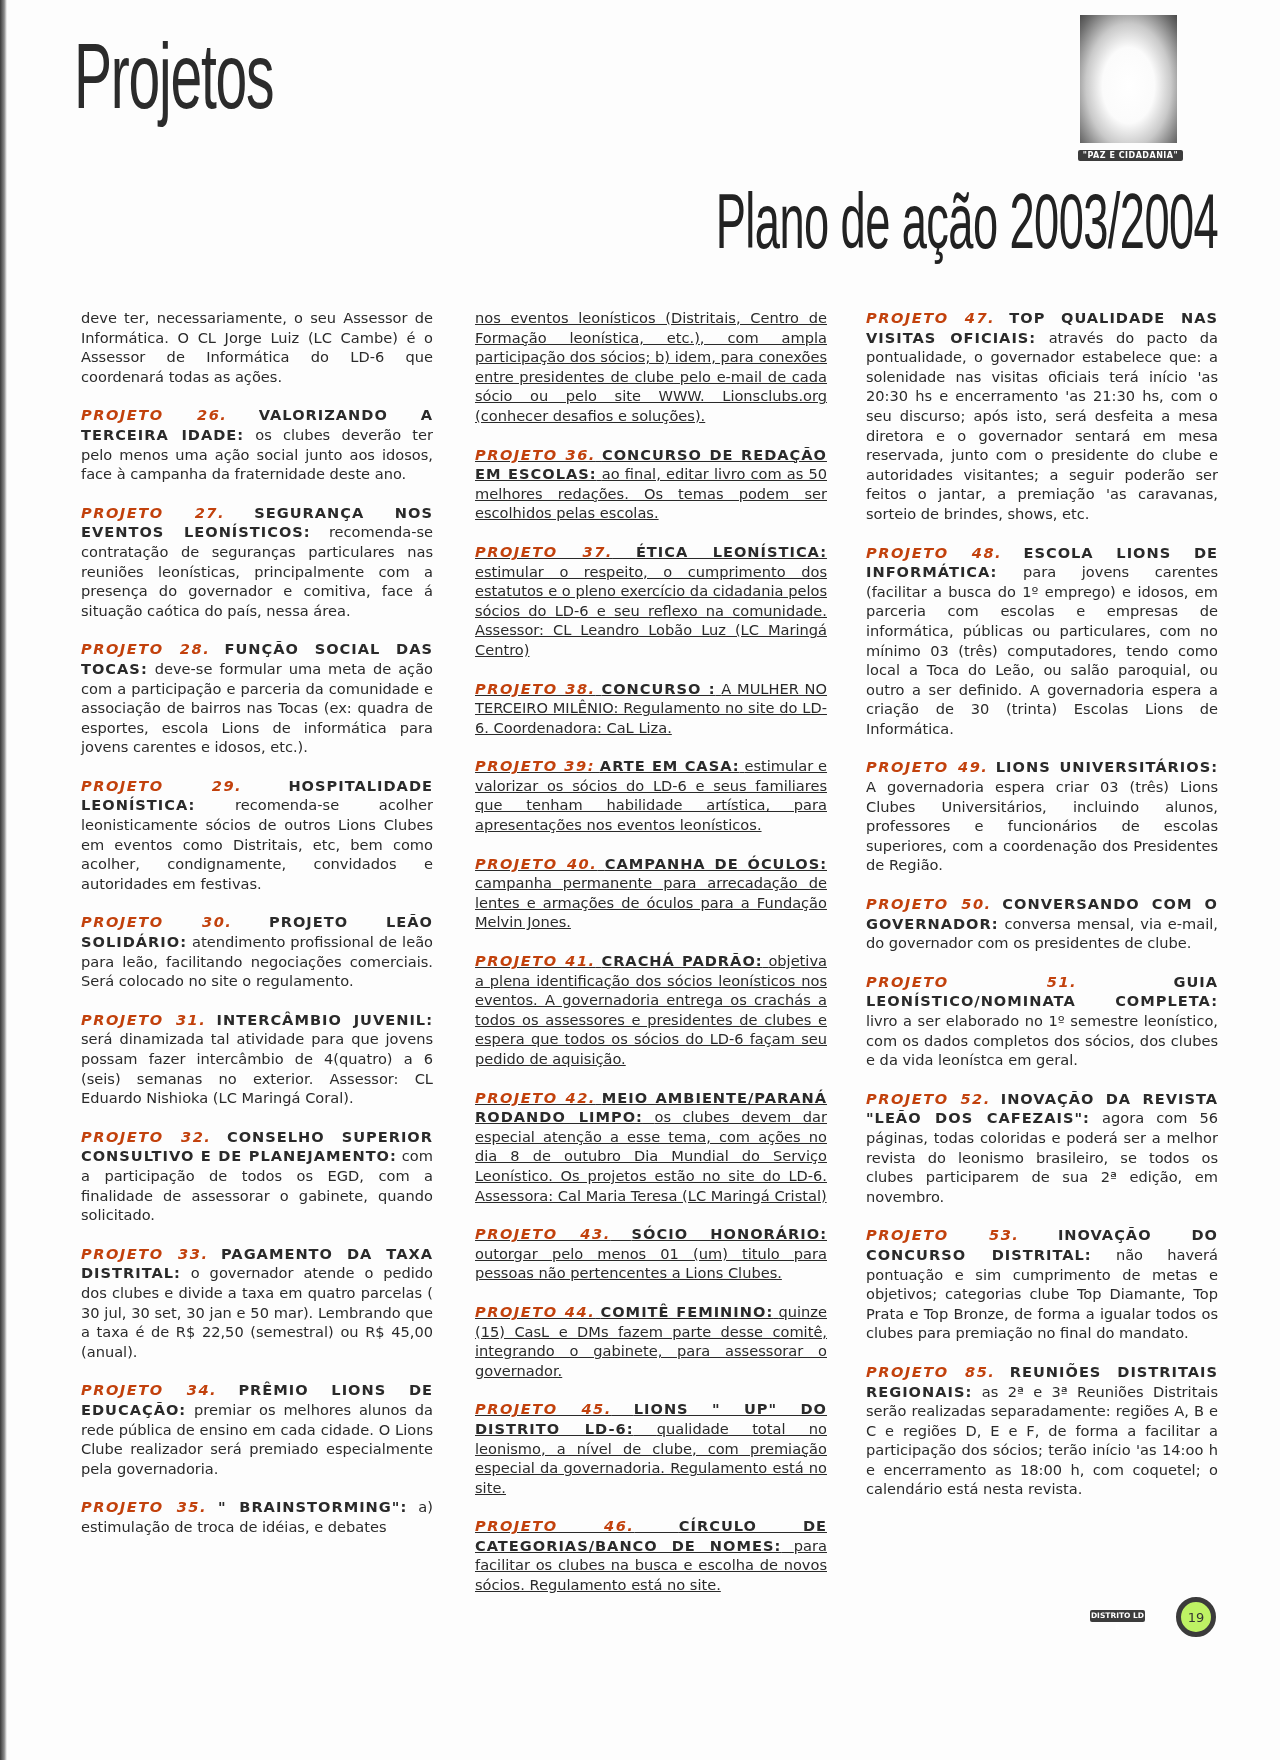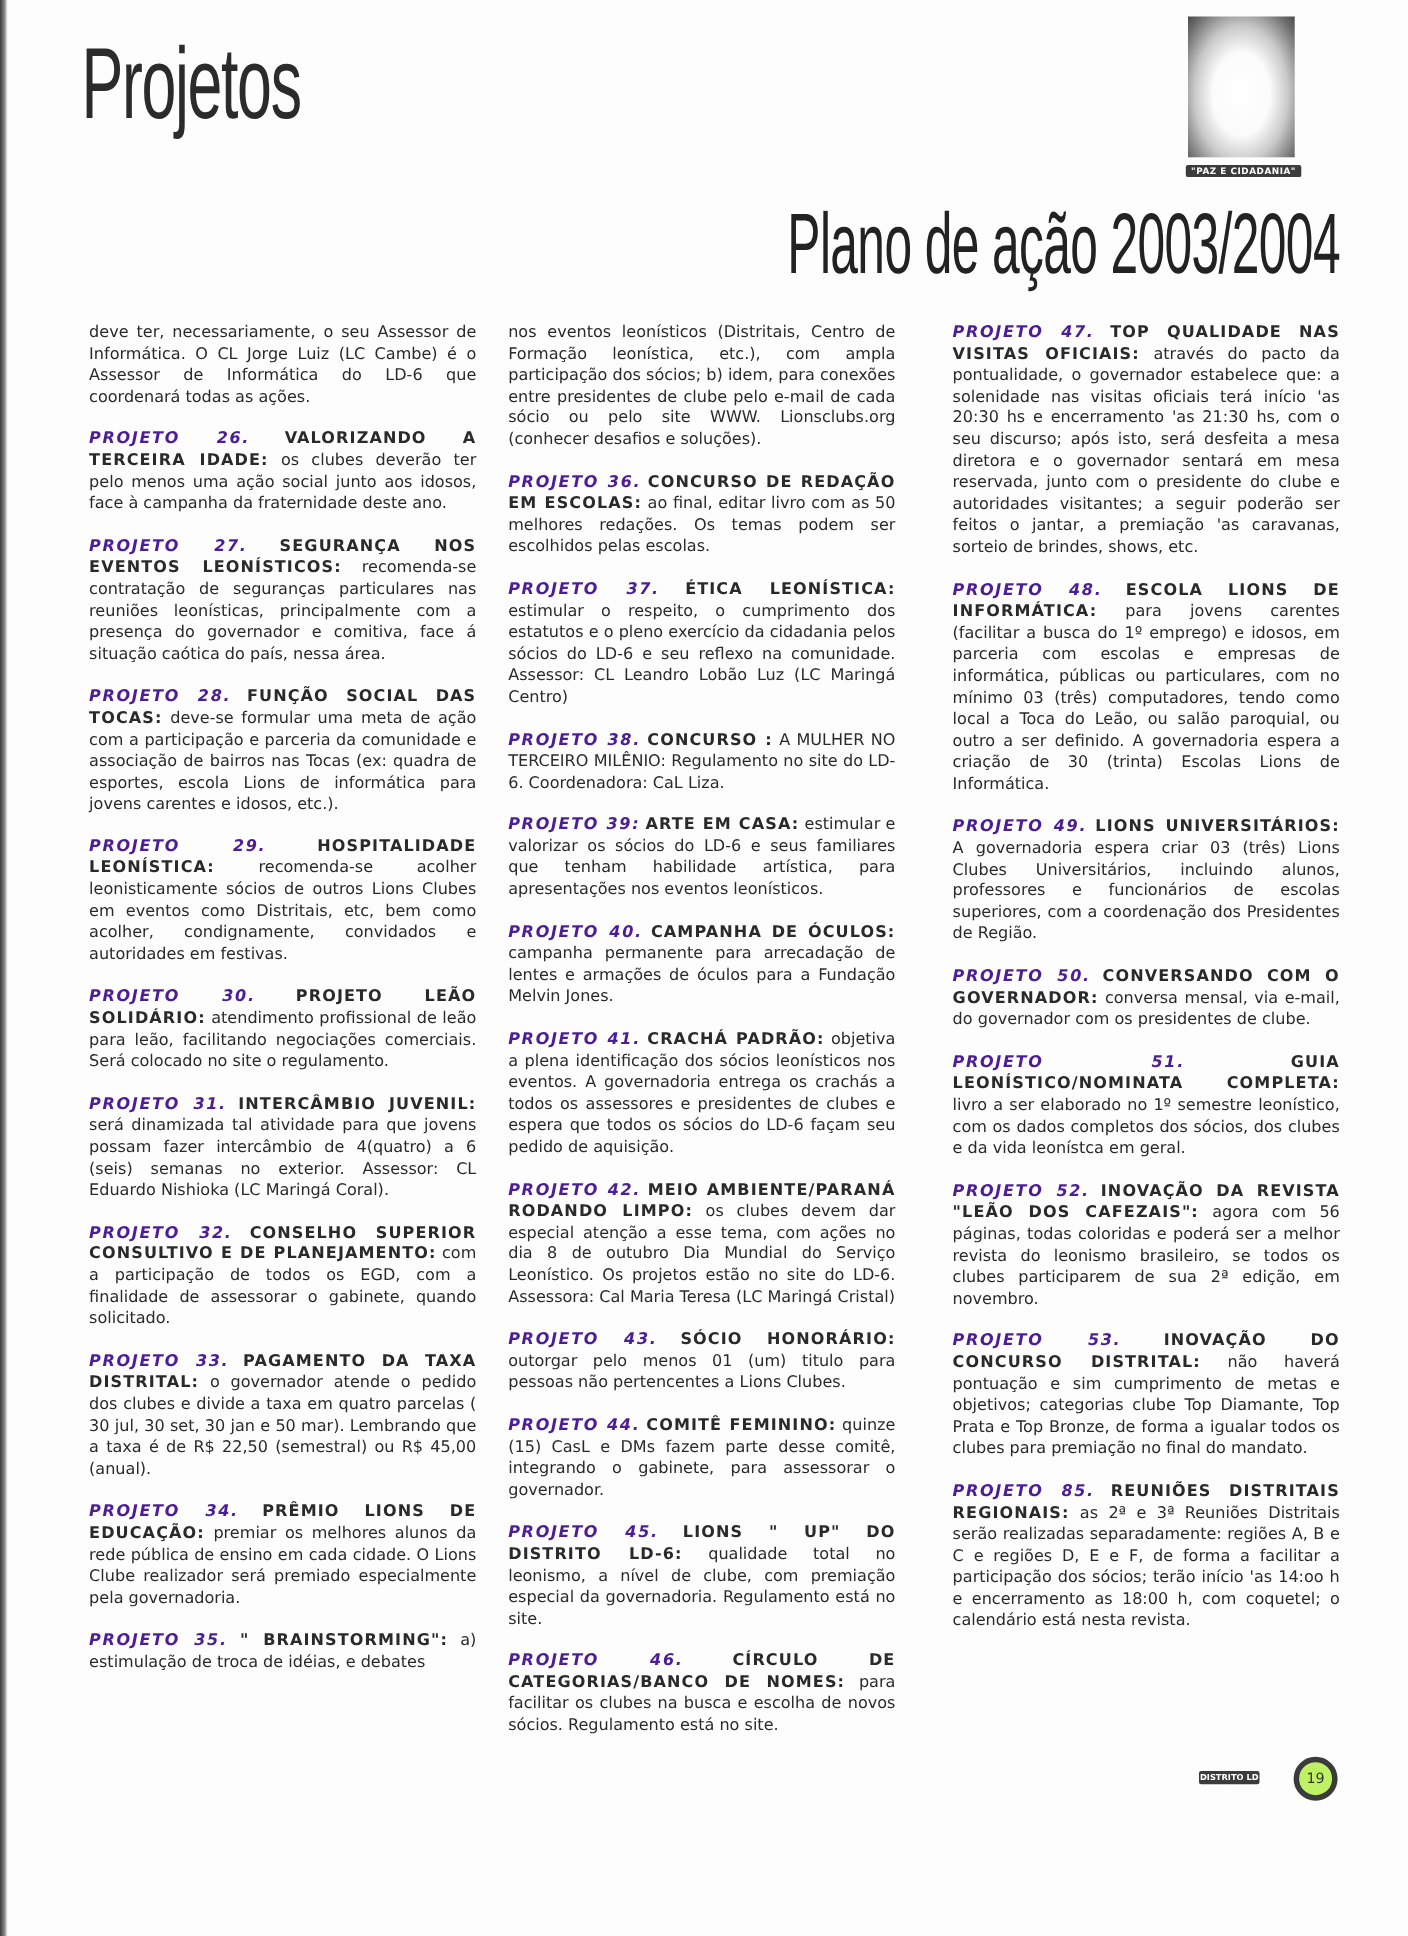--- a/index.html
+++ b/index.html
@@ -4,24 +4,24 @@
 <style>
   html, body { margin:0; padding:0; }
   body { width:1280px; height:1760px; background:#fdfdfd; position:relative; overflow:hidden; font-family:"DejaVu Sans", sans-serif; color:#2a2a2a; }
   .left-edge { position:absolute; left:0; top:0; width:7px; height:1760px; background:linear-gradient(90deg,#3a3a3a,#8a8a8a 60%,#fdfdfd); }
   .title-left { position:absolute; left:74px; top:30px; font-family:"Liberation Sans Narrow","Liberation Sans", sans-serif; font-size:92px; line-height:1; color:#2b2b2b; transform:scaleX(0.62); transform-origin:left top; letter-spacing:-2px; font-weight:normal; }
   .title-right { position:absolute; right:62px; top:182px; font-family:"Liberation Sans", sans-serif; font-size:78px; line-height:1; color:#222; transform:scaleX(0.58); transform-origin:right top; letter-spacing:-1px; white-space:nowrap; }
   .logo { position:absolute; left:1080px; top:15px; width:97px; height:128px; background:radial-gradient(ellipse at 50% 55%, #ffffff 0%, #fbfbfb 38%, #c9c9c9 62%, #6d6d6d 88%, #4a4a4a 100%); }
   .logo-caption { position:absolute; left:1078px; top:150px; width:105px; height:11px; background:#3c3c3c; color:#fff; font-size:8px; line-height:11px; text-align:center; font-weight:bold; letter-spacing:0.5px; border-radius:2px; }
   .col { position:absolute; top:292px; width:352px; font-size:14.6px; line-height:19.6px; text-align:justify; }
   .col1 { left:81px; }
-  .col2 { left:462px; }
+  .col2 { left:475px;text-decoration:underline; }
   .col3 { left:866px; }
-  .para { margin:0 0 19px 0; }
-  .proj { font-weight:bold; font-style:italic; letter-spacing:1.5px; color:#4c1d95; }
+  .para { margin:16px 0 19px 0; }
+  .proj { font-weight:bold; font-style:italic; letter-spacing:1.5px; color:#c2410c; }
   .head { font-weight:bold; letter-spacing:1px; color:#2a2a2a; }
   .footer-badge { position:absolute; left:1090px; top:1610px; width:55px; height:12px; background:#3c3c3c; color:#fff; font-size:7.5px; line-height:12px; text-align:center; font-weight:bold; border-radius:2px; }
   .page-seal { position:absolute; left:1176px; top:1597px; width:40px; height:40px; border-radius:50%; border:5px solid #3b3b3b; background:#bef264; box-sizing:border-box; display:flex; align-items:center; justify-content:center; font-size:13px; color:#333; }
 </style>
 </head>
 <body>
 
 <div class="left-edge"></div>
 
 <div class="title-left">Projetos</div>

